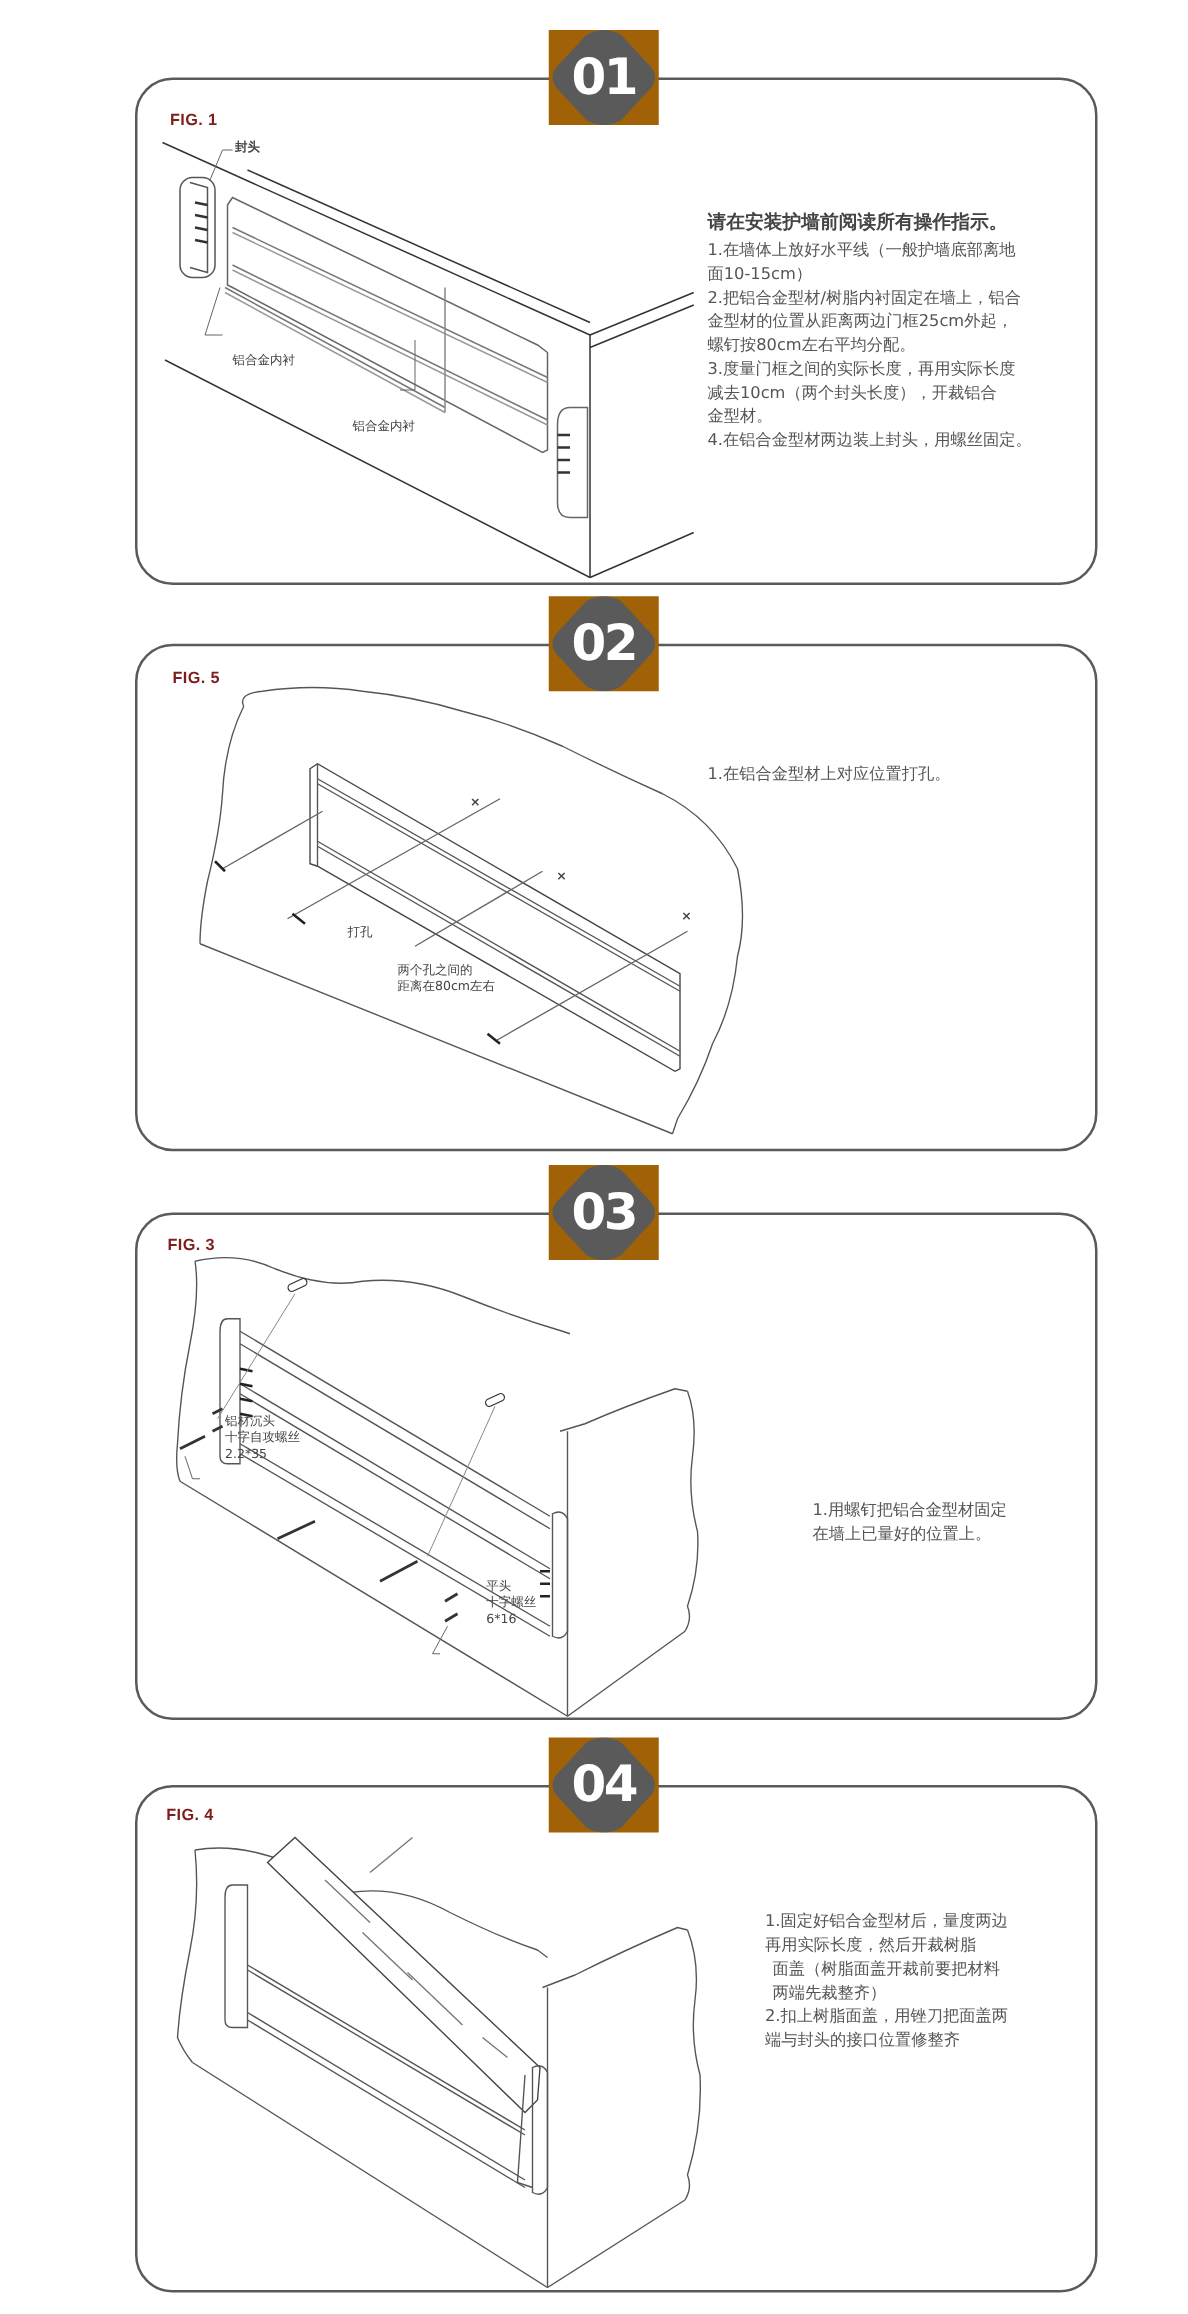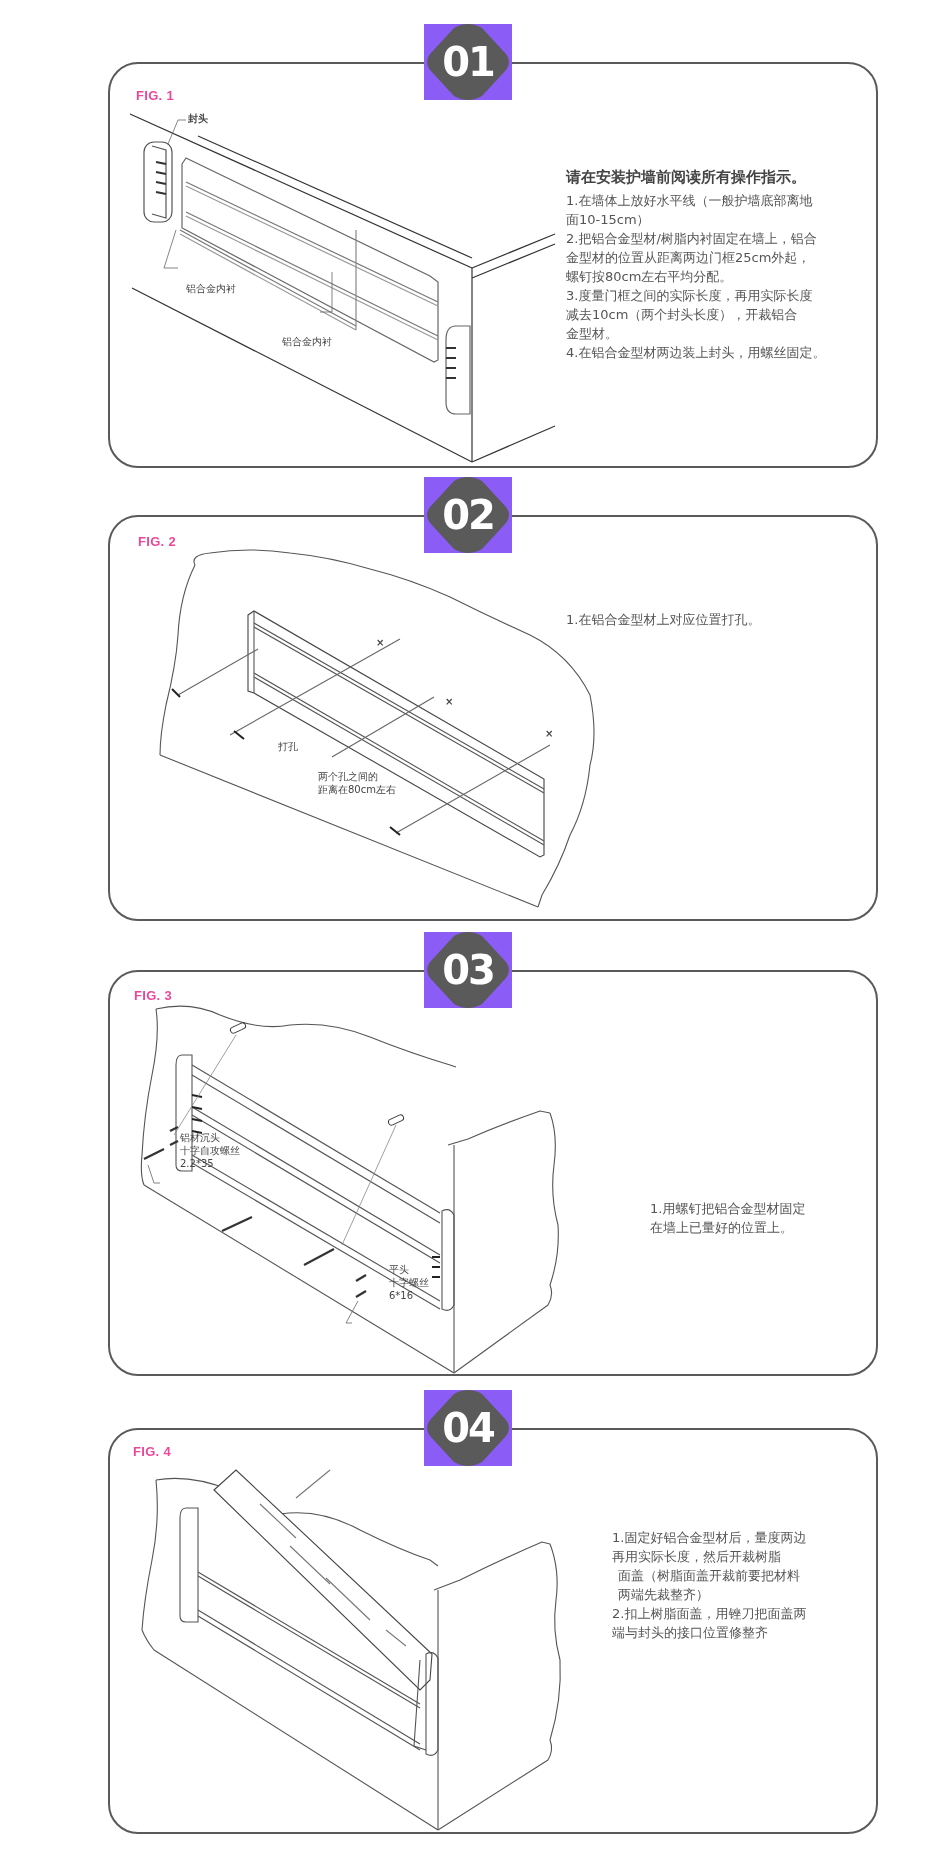--- a/index.html
+++ b/index.html
@@ -1,26 +1,26 @@
 <!DOCTYPE html>
 <html><head>
 <meta charset="utf-8">
 <style>
   html, body { margin: 0; padding: 0; background: #ffffff; }
   body { width: 950px; height: 1851px; position: relative; overflow: hidden;
          font-family: "DejaVu Sans", "Liberation Sans", sans-serif; color: #555; }
   .panel { position: absolute; left: 108px; width: 770px; height: 406px;
            border: 2.5px solid #5a5a5a; border-radius: 30px; box-sizing: border-box; background: #fff; }
-  .badge-wrap { position: absolute; left: 424px; width: 88px; height: 76px; background: #8b5cf6; }
+  .badge-wrap { position: absolute; left: 439px; width: 88px; height: 76px; background: #a16207; }
   .badge { position: absolute; left: 0; top: 0; width: 88px; height: 76px; }
   .badge-num { position: absolute; left: 0; top: 0; width: 88px; height: 76px; line-height: 76px;
                text-align: center; color: #fff; font-family: "DejaVu Sans", sans-serif; font-weight: bold;
                font-size: 40px; letter-spacing: -2px; }
   .fig-label { position: absolute; font-family: "Liberation Sans", sans-serif; font-weight: bold;
-               font-size: 13px; color: #ec4899; letter-spacing: 0.3px; }
+               font-size: 13px; color: #7f1d1d; letter-spacing: 0.3px; }
   .drawing { position: absolute; }
   .callout { position: absolute; font-size: 10px; color: #444; white-space: nowrap; line-height: 13px; }
   .steps { position: absolute; font-size: 13px; color: #555; line-height: 19px; }
   .steps .heading { font-weight: bold; color: #444; font-size: 15px; margin-bottom: 4px; }
   .steps .item { padding-left: 12px; text-indent: -12px; }
   .steps .item span { display: block; }
 </style>
 </head>
 <body>
 
@@ -101,21 +101,21 @@
   </div>
 </div>
 
 <div class="panel" style="top:515px;"></div>
 <div class="badge-wrap" style="top:477px;">
   <svg class="badge" viewBox="0 0 88 76">
     <path d="M30 4 Q44 -4 58 4 L82 30 Q88 38 82 46 L58 72 Q44 80 30 72 L6 46 Q0 38 6 30 Z" fill="#5a5a5a"></path>
   </svg>
   <div class="badge-num">02</div>
 </div>
-<div class="fig-label" style="left:138px;top:534px;">FIG. 2</div>
+<div class="fig-label" style="left:138px;top:534px;">FIG. 5</div>
 
 <svg class="drawing" style="left:150px;top:545px;" width="450" height="380" viewBox="0 0 450 380">
   <g fill="none" stroke="#555" stroke-width="1.1">
 
     <path d="M45 20 Q40 10 60 8 Q100 2 140 8 Q180 12 220 24 Q260 34 300 52 Q340 72 380 90 Q420 110 440 150 Q448 190 440 220 Q436 260 420 290 Q410 320 392 350 L388 362"></path>
     <path d="M45 20 Q30 50 28 90 Q26 120 16 160 Q10 190 10 210"></path>
     <line x1="10" y1="210" x2="388" y2="362"></line>
 
     <path d="M98 70 L104 66 L394 234 L394 310 L390 312 L104 148 L98 146 Z" stroke="#444"></path>
     <line x1="104" y1="78" x2="394" y2="244"></line>

